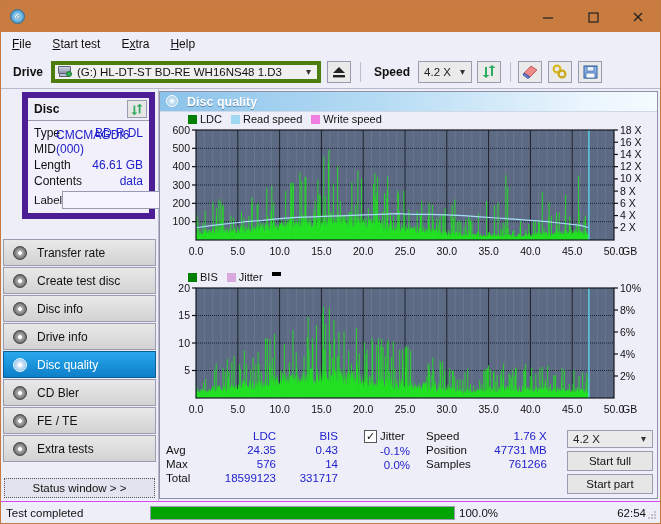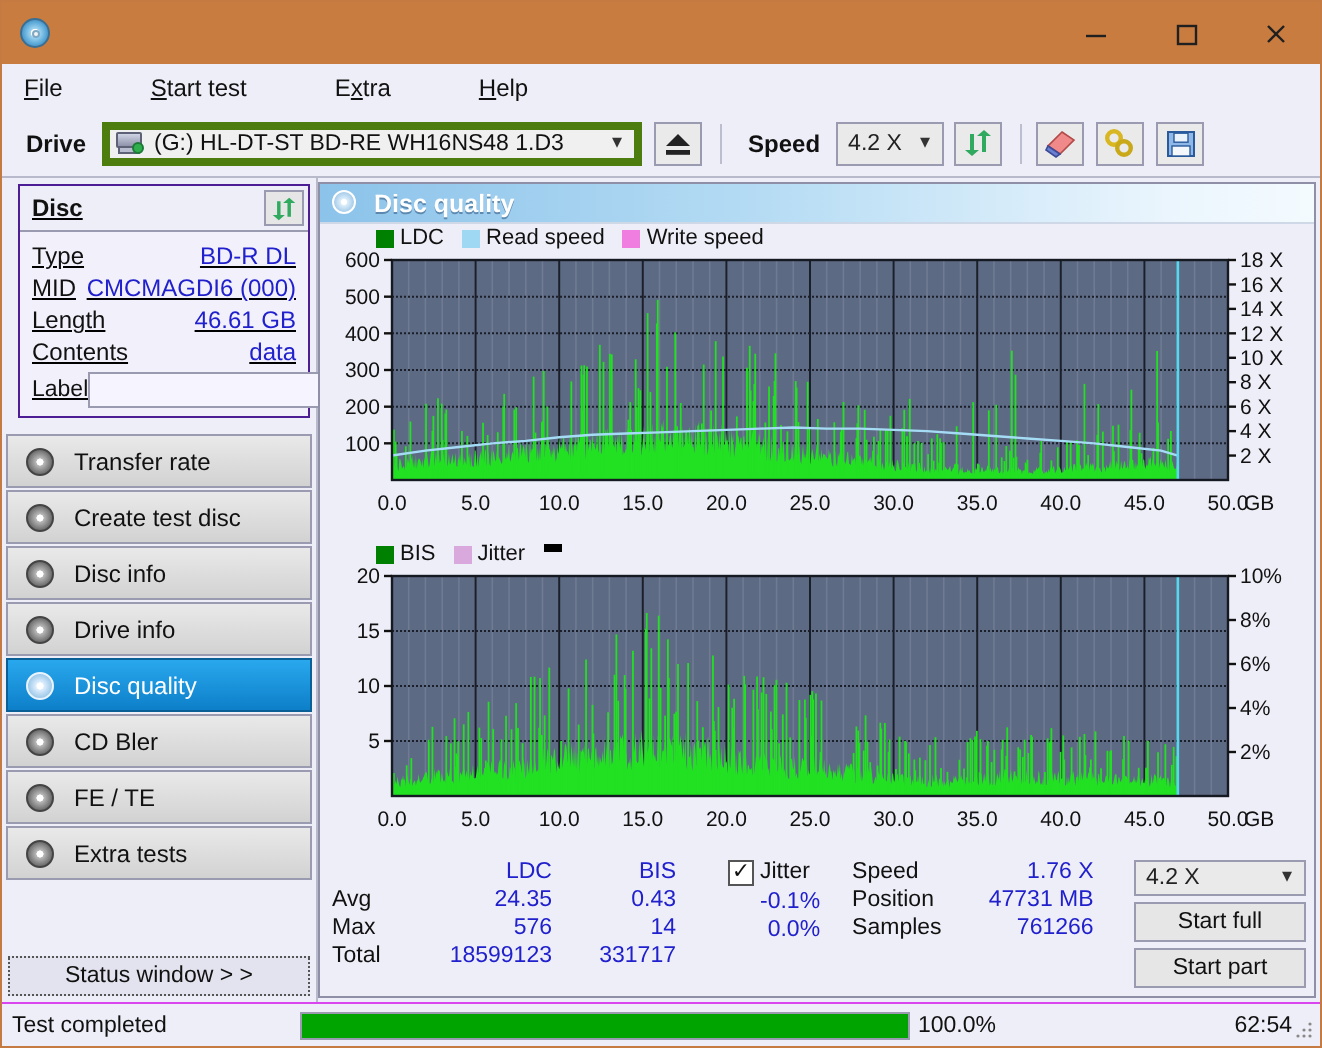--- a/index.html
+++ b/index.html
@@ -59,21 +59,20 @@
 
   
   .menubar {
     height: 23px;
     background: #eeeef8;
     display: flex;
     align-items: center;
     padding-left: 7px;
     flex: 0 0 auto;
     border-bottom: 0;
-    gap: 23px;
   }
   .menu-item {
     font-size: 12px;
     color: #111;
     padding: 2px 10px 2px 4px;
     margin-right: 7px;
     white-space: nowrap;
   }
   .menu-item u { text-decoration: underline; }
 
@@ -153,25 +152,24 @@
     flex: 0 0 auto;
     background: #eeeef8;
     display: flex;
     flex-direction: column;
     border-right: 1px solid #b9b9cc;
     box-sizing: border-box;
   }
 
   
   .disc-panel {
-    margin: 3px 3px 0 8px;
-    border: 1px solid #4c1d95;
+    margin: 3px 3px 0 21px;
+    border: 6px solid #4c1d95;
     background: #f2f0fb;
     box-sizing: border-box;
-    text-decoration: underline;
   }
   .disc-head {
     height: 22px;
     display: flex; align-items: center;
     border-bottom: 1px solid #9a9ab0;
     background: #eeeef8;
     padding-left: 6px;
   }
   .disc-head-title { font-size: 12px; font-weight: bold; color:#111; }
   .disc-head .refresh-btn {
@@ -201,21 +199,21 @@
     margin-right: 3px;
   }
   .label-row .disc-btn {
     width: 20px; height: 19px;
     border: 1px solid #9a9ab0; background: #e6e6e6;
     display:flex;align-items:center;justify-content:center;
     box-sizing:border-box; flex:0 0 auto;
   }
 
   
-  .navlist { margin-top: 8px; padding: 0 2px; }
+  .navlist { margin-top: 20px; padding: 0 2px; }
   .nav-btn {
     height: 27px;
     margin-bottom: 1px;
     border: 1px solid #9a9ab0;
     background: linear-gradient(#e9e9e9, #d2d2d2);
     box-sizing: border-box;
     display: flex; align-items: center;
     padding-left: 8px;
     font-size: 12px; color: #111;
   }

